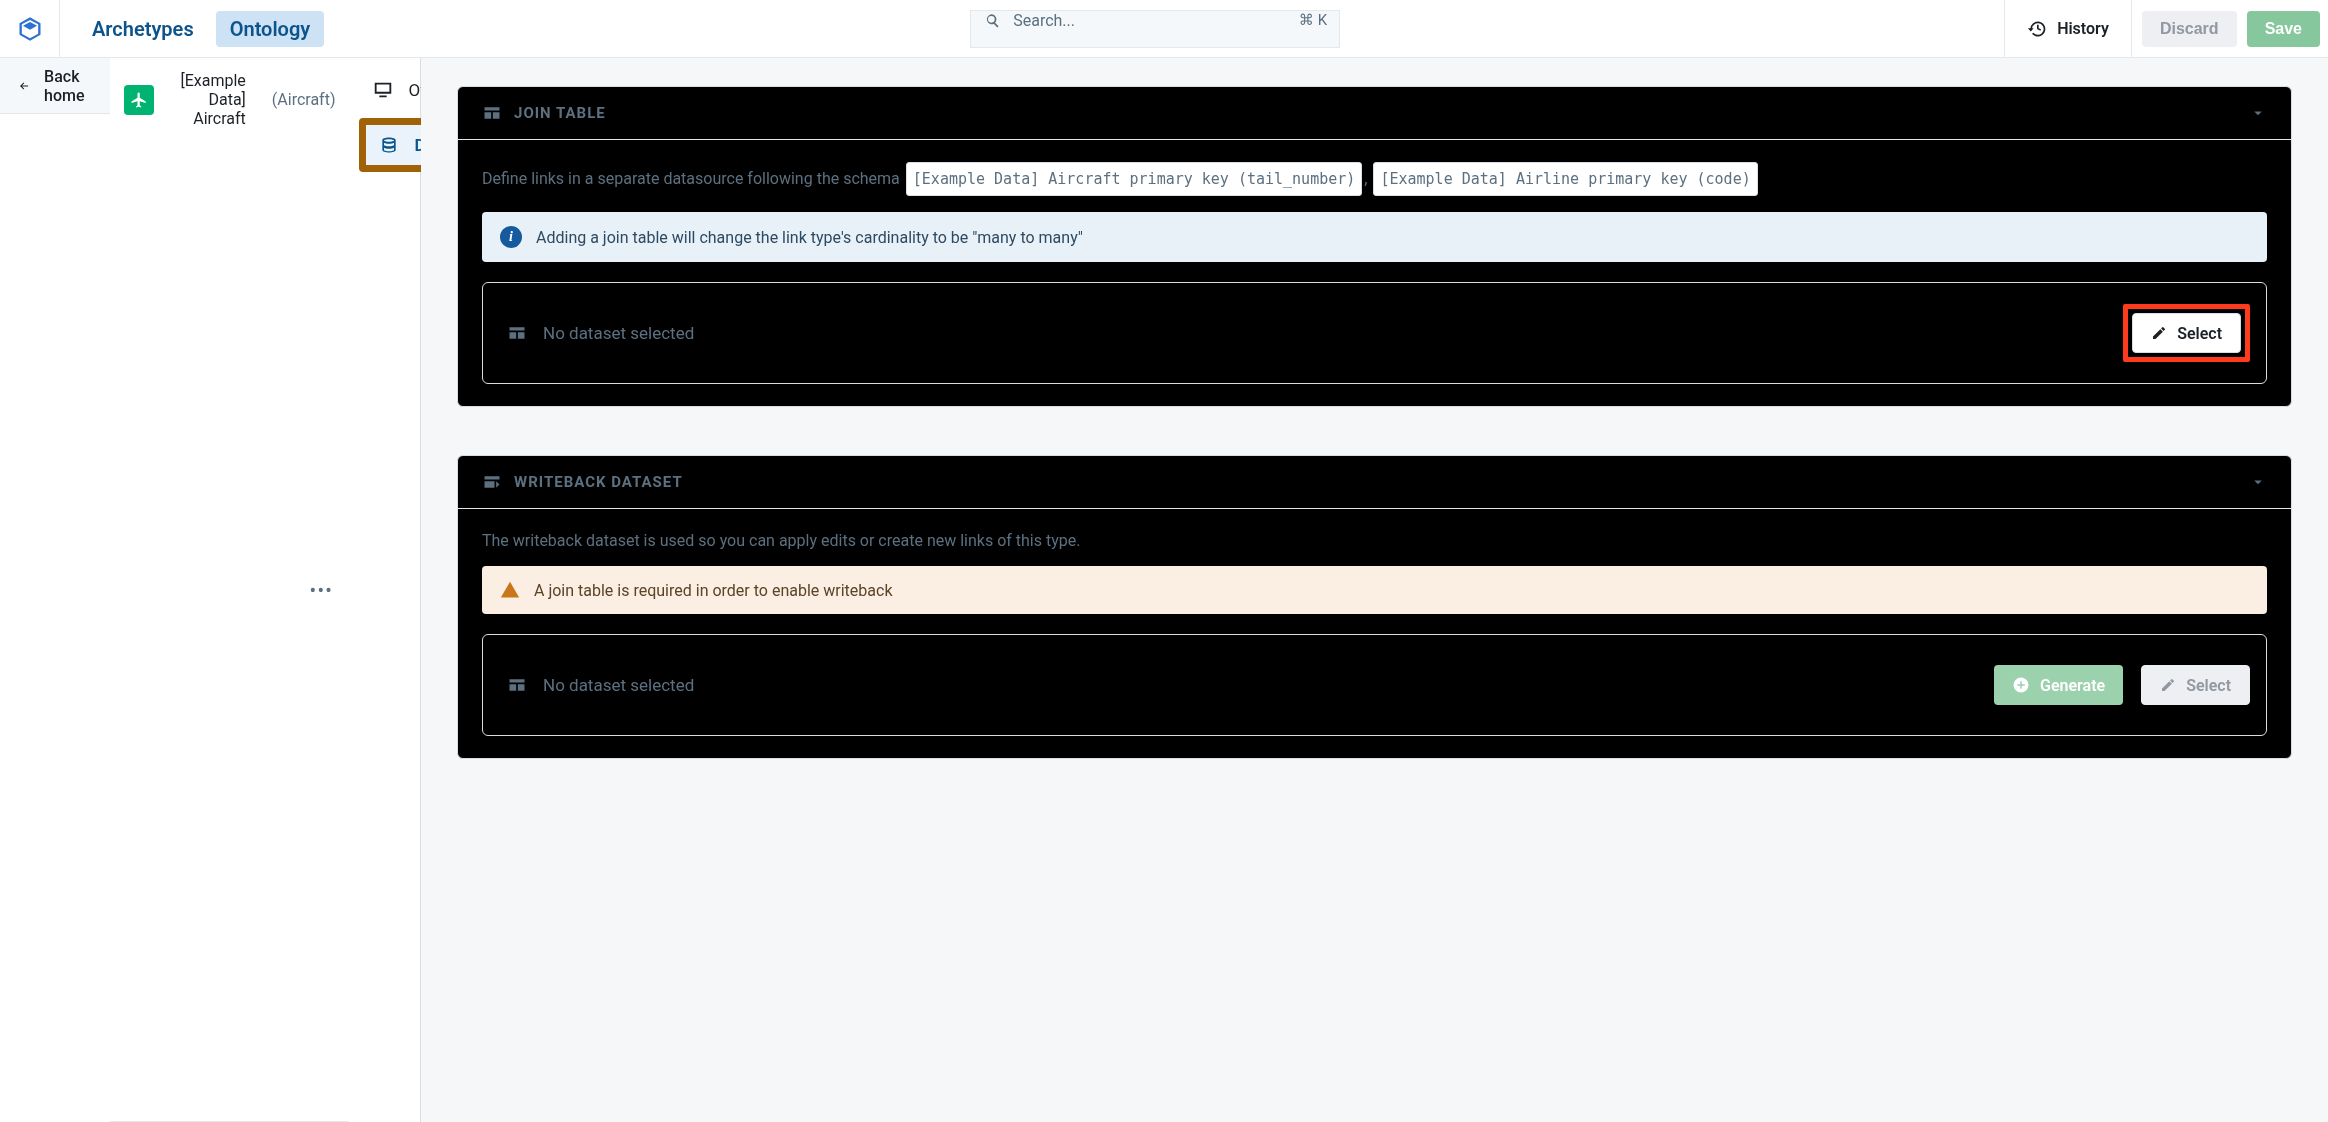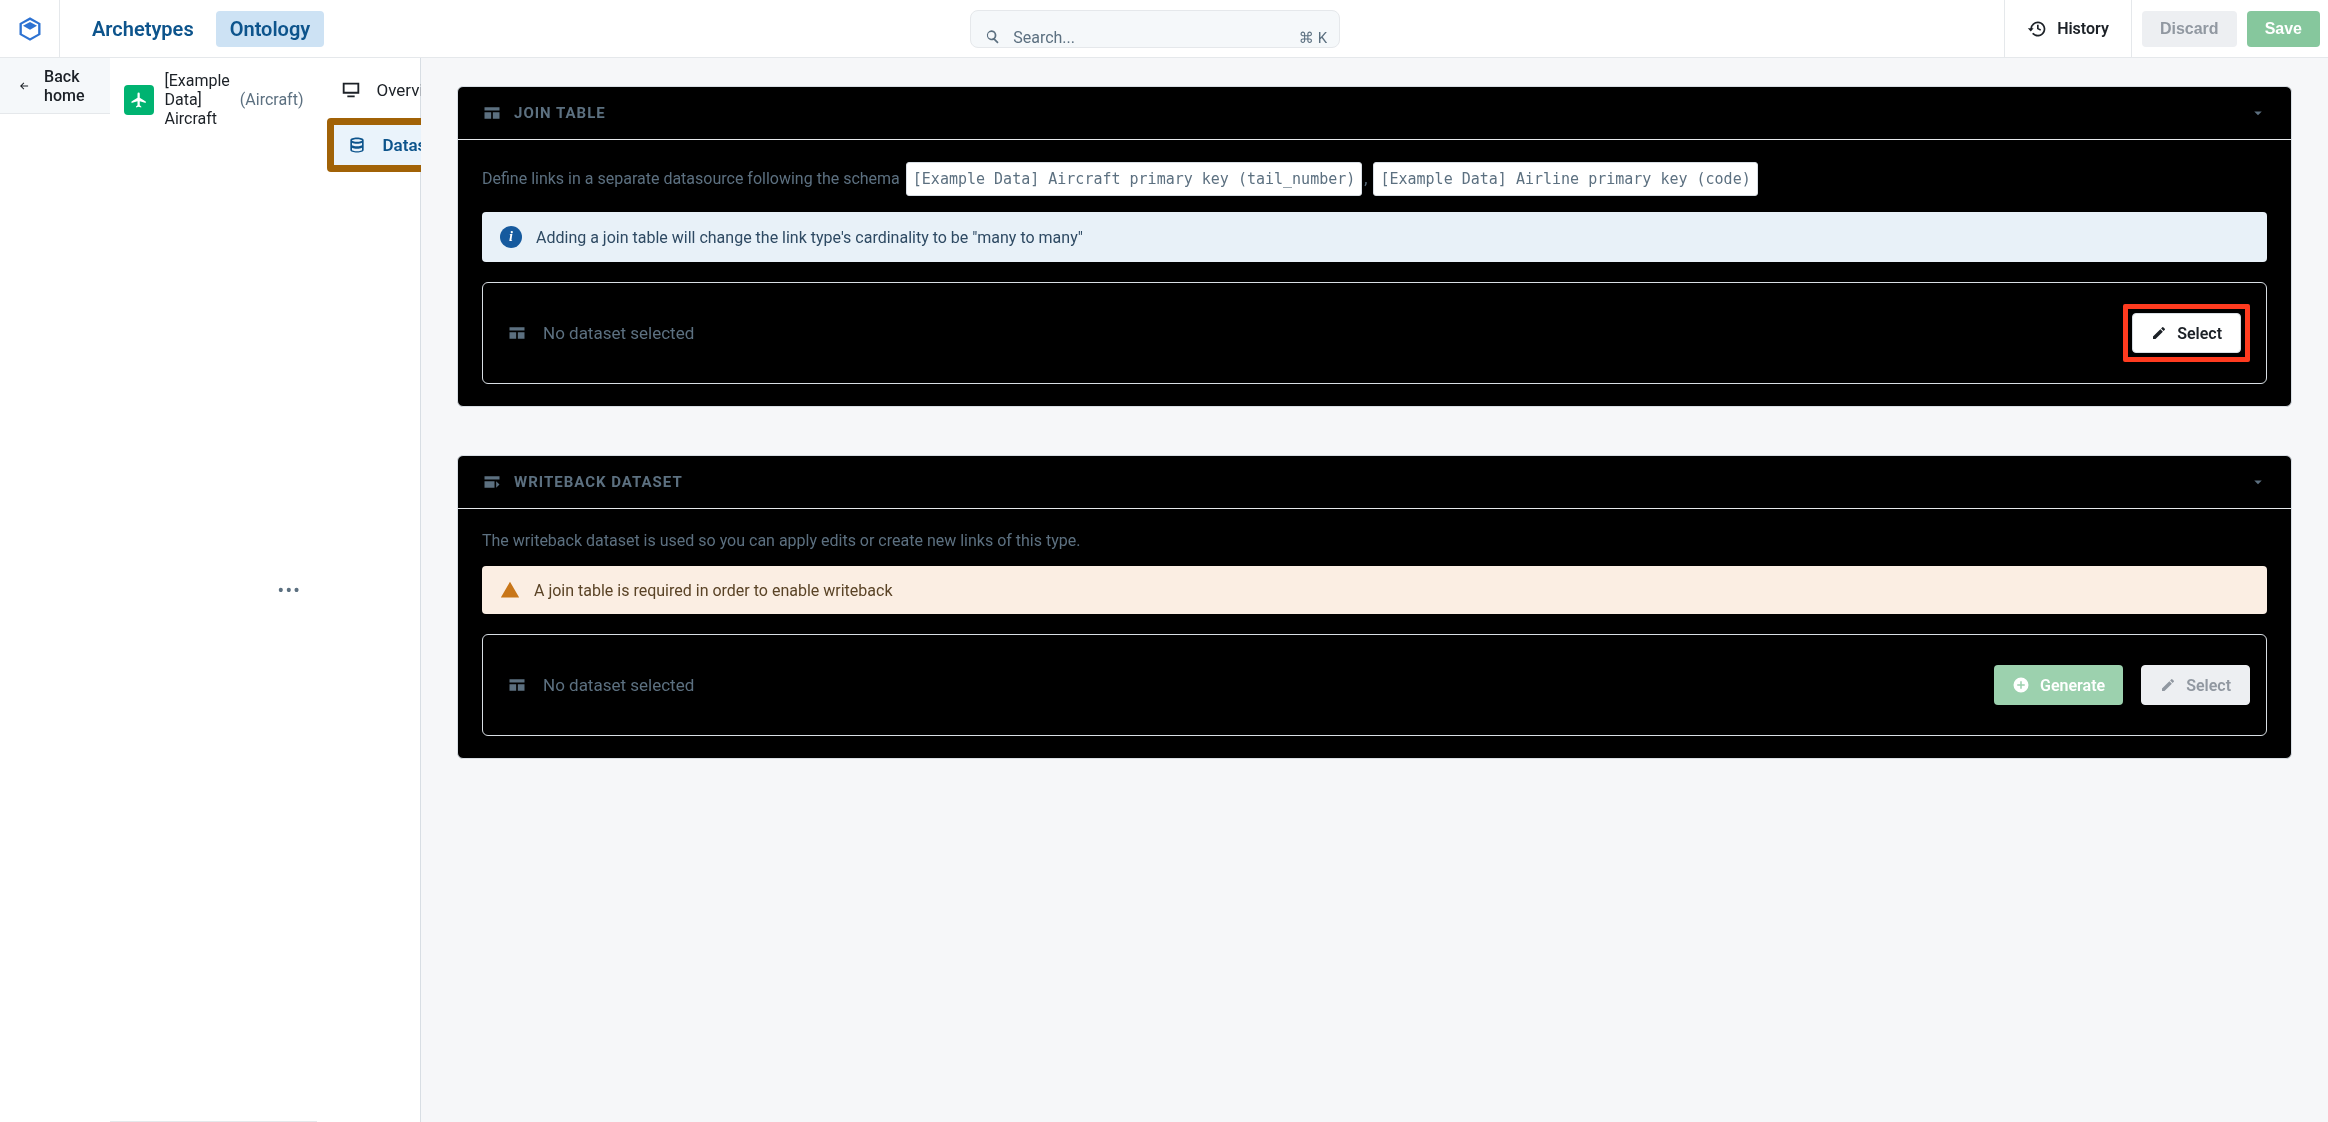--- a/index.html
+++ b/index.html
@@ -35,23 +35,23 @@
     color: #0D548C;
     cursor: pointer;
   }
   .tab.active { background: #CDE2F4; color: #0D548C; }
   .spacer { flex: 1; }
   .search-wrap { display: flex; align-items: center; }
   .search {
     width: 370px; height: 38px;
     background: #F5F8FA;
     border: 1px solid #E5E8EB;
-    border-radius: 8px;
-    display: flex;
-    align-items: flex-end;
+    border-radius: 0;
+    display: flex;
+    align-items: flex-start;
     padding: 0 12px;
     color: #5C7080;
   }
   .search svg { flex-shrink: 0; }
   .search span.ph { flex: 1; margin-left: 10px; font-size: 16px; }
   .kbd { display: flex; align-items: center; gap: 4px; font-size: 15px; color: #5C7080; }
   .right-actions {
     display: flex;
     align-items: center;
     gap: 0;
@@ -92,24 +92,25 @@
     background: #F5F8FA;
     border-bottom: 1px solid #E5E8EB;
     font-size: 16px; color: #1C2127; font-weight: 500; cursor: pointer;
   }
   .obj-list {
     border-bottom: 1px solid #E5E8EB;
     position: relative;
     padding: 6px 0;
   }
   .obj-item {
-    display: flex; align-items: center; gap: 10px;
+    display: flex; align-items: center; gap: 26px;
     padding: 7px 14px;
     font-size: 16px;
     cursor: pointer;
+    text-align: right;
   }
   .obj-icon {
     width: 30px; height: 30px; border-radius: 4px;
     background: #00B371;
     display: flex; align-items: center; justify-content: center;
     flex-shrink: 0;
   }
   .obj-name { color: #1C2127; }
   .obj-sub  { color: #5C7080; }
   .obj-more {

